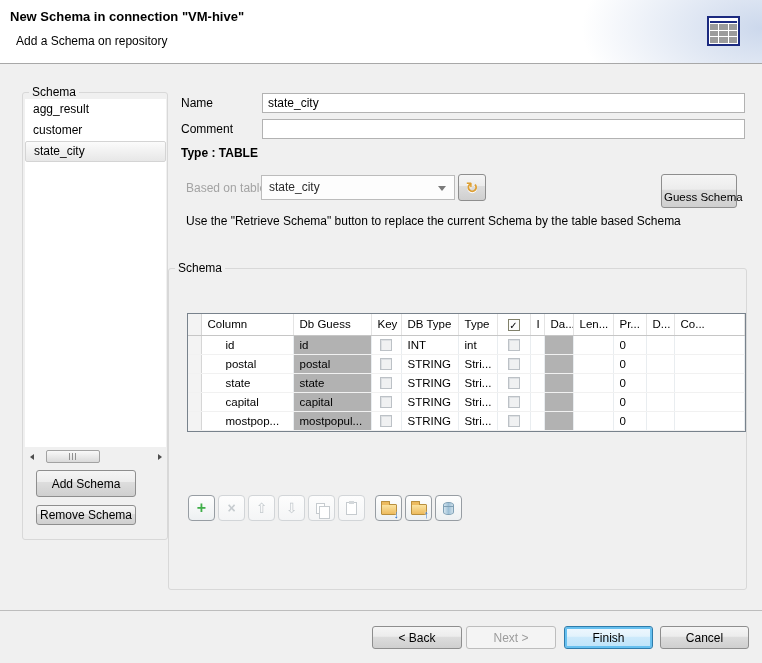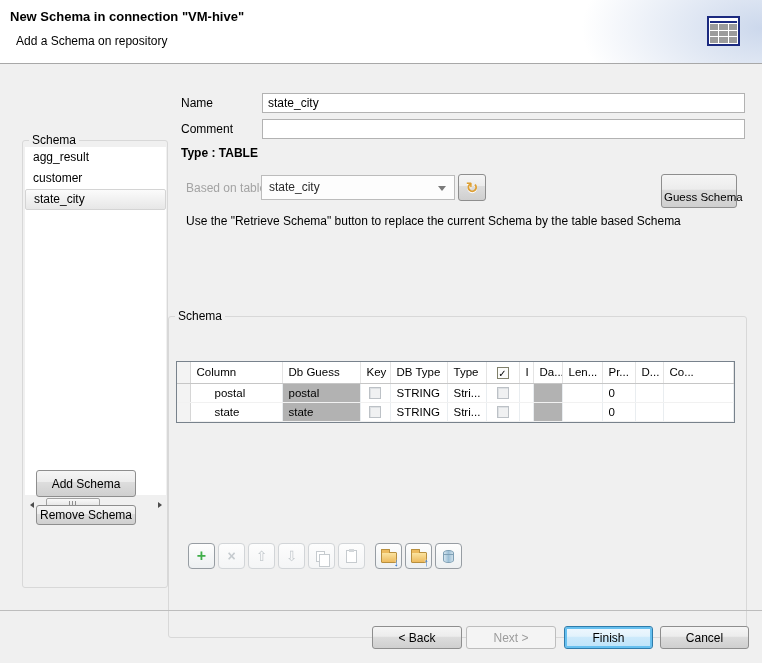--- a/index.html
+++ b/index.html
@@ -11,21 +11,21 @@
     background: radial-gradient(300px 160px at 100% 45%, #ccd8ec 0%, rgba(255,255,255,0) 60%), #ffffff;
     border-bottom:1px solid #a8a8a8; }
   .title { position:absolute; left:10px; top:9px; font-size:13px; font-weight:bold; color:#000; }
   .subtitle { position:absolute; left:16px; top:34px; font-size:12px; color:#000; }
   .hdr-icon { position:absolute; left:707px; top:16px; width:33px; height:30px; border:2px solid #1b2a80; background:#fff; display:flex; flex-direction:column; padding:1px; }
   .hdr-top { height:4px; background:#fff; border-bottom:2px solid #1b2a80; }
   .hdr-grid { flex:1; display:grid; grid-template-columns:repeat(3,1fr); grid-template-rows:repeat(3,1fr); gap:1px; background:#fff; margin-top:1px; }
   .hdr-grid span { background:#9b9b9b; }
 
   
-  .group { position:absolute; border:1px solid #d8d8d8; border-radius:3px;margin-top:48px; }
+  .group { position:absolute; border:1px solid #d8d8d8; border-radius:3px; }
   .group-label { position:absolute; top:-8px; left:6px; background:#f0f0f0; padding:0 3px; font-size:12px; color:#000; }
   .group-left  { left:22px;  top:92px;  width:146px; height:448px; }
   .group-right { left:168px; top:268px; width:579px; height:322px; }
 
   
   .schema-list { position:absolute; left:2px; top:6px; width:141px; height:348px; background:#fff; overflow:hidden; }
   .list-item { height:21px; line-height:21px; padding-left:8px; font-size:12px; color:#000; white-space:nowrap; }
   .list-item.selected { background:linear-gradient(#fbfbfb,#e7e7e7); border:1px solid #d4d4d4; border-radius:2px; line-height:19px; height:21px; }
 
   
@@ -55,21 +55,21 @@
   .combo { position:absolute; left:261px; top:175px; width:194px; height:25px; border:1px solid #bcbcbc; background:#fdfdfd; }
   .combo-text { position:absolute; left:7px; top:4px; font-size:12px; color:#2b2b2b; }
   .combo-arrow { position:absolute; right:8px; top:10px; width:0; height:0; border-left:4px solid transparent; border-right:4px solid transparent; border-top:5px solid #7a7a7a; }
   .refresh-btn { left:458px; top:174px; width:28px; height:27px; padding:0; }
   .ic-refresh { font-size:15px; font-weight:bold; color:#dd9f33; text-shadow:0 1px 0 #fff; line-height:25px; }
   .retrieve-btn { left:547px; top:174px; width:111px; height:26px; }
   .guess-btn    { left:661px; top:174px; width:76px;  height:25px; font-size:11.5px; padding:16px 2px; }
   .hint { position:absolute; left:186px; top:214px; font-size:12px; color:#000; }
 
   
-  .table-wrap { position:absolute; left:7px; top:44px; border:1px solid #78828c; background:#86efac; }
+  .table-wrap { position:absolute; left:18px; top:44px; border:1px solid #78828c; background:#86efac; }
   table.schema-table { border-collapse:collapse; table-layout:fixed; width:556px; background:#fff; }
   .schema-table th { height:21px; font-weight:normal; font-size:11.5px; text-align:left; padding:0 2px 0 6px;
      border-right:1px solid #e4e4e4; border-bottom:1px solid #c6c6c6; background:#fff; white-space:nowrap; overflow:hidden; }
   .schema-table td { height:19px; font-size:11.5px; padding:0 2px 0 6px; border-right:1px solid #e9edf0;
      border-bottom:1px solid #f1f1f1; white-space:nowrap; overflow:hidden; background:#fff; }
   .schema-table th.rowhdr, .schema-table td.rowhdr { background:#f3f3f3; border-right:1px solid #d6d6d6; padding:0; }
   .schema-table td.grey { background:#b2b2b2; }
   .schema-table td.col-column { padding-left:24px; }
   .schema-table td.center, .schema-table th.center { text-align:center; padding:0; }
   .cbx { display:inline-block; width:12px; height:12px; border:1px solid #b4b9be; background:linear-gradient(#fdfdfd,#edeff1); vertical-align:middle; }
@@ -195,37 +195,82 @@
               <th>Da...</th>
               <th>Len...</th>
               <th>Pr...</th>
               <th>D...</th>
               <th>Co...</th>
             </tr>
           </thead>
         <tbody>
             <tr>
               <td class="rowhdr"></td>
+              <td class="col-column">id</td>
+              <td class="grey">id</td>
+              <td class="center"><span class="cbx dis"></span></td>
+              <td>INT</td>
+              <td>int</td>
+              <td class="center"><span class="cbx dis"></span></td>
+              <td></td>
+              <td class="grey"></td>
+              <td></td>
+              <td>0</td>
+              <td></td>
+              <td></td>
+            </tr>
+            <tr>
+              <td class="rowhdr"></td>
               <td class="col-column">postal</td>
               <td class="grey">postal</td>
               <td class="center"><span class="cbx dis"></span></td>
               <td>STRING</td>
               <td>Stri...</td>
               <td class="center"><span class="cbx dis"></span></td>
               <td></td>
               <td class="grey"></td>
               <td></td>
               <td>0</td>
               <td></td>
               <td></td>
             </tr>
             <tr>
               <td class="rowhdr"></td>
               <td class="col-column">state</td>
               <td class="grey">state</td>
+              <td class="center"><span class="cbx dis"></span></td>
+              <td>STRING</td>
+              <td>Stri...</td>
+              <td class="center"><span class="cbx dis"></span></td>
+              <td></td>
+              <td class="grey"></td>
+              <td></td>
+              <td>0</td>
+              <td></td>
+              <td></td>
+            </tr>
+            <tr>
+              <td class="rowhdr"></td>
+              <td class="col-column">capital</td>
+              <td class="grey">capital</td>
+              <td class="center"><span class="cbx dis"></span></td>
+              <td>STRING</td>
+              <td>Stri...</td>
+              <td class="center"><span class="cbx dis"></span></td>
+              <td></td>
+              <td class="grey"></td>
+              <td></td>
+              <td>0</td>
+              <td></td>
+              <td></td>
+            </tr>
+            <tr>
+              <td class="rowhdr"></td>
+              <td class="col-column">mostpop...</td>
+              <td class="grey">mostpopul...</td>
               <td class="center"><span class="cbx dis"></span></td>
               <td>STRING</td>
               <td>Stri...</td>
               <td class="center"><span class="cbx dis"></span></td>
               <td></td>
               <td class="grey"></td>
               <td></td>
               <td>0</td>
               <td></td>
               <td></td>

